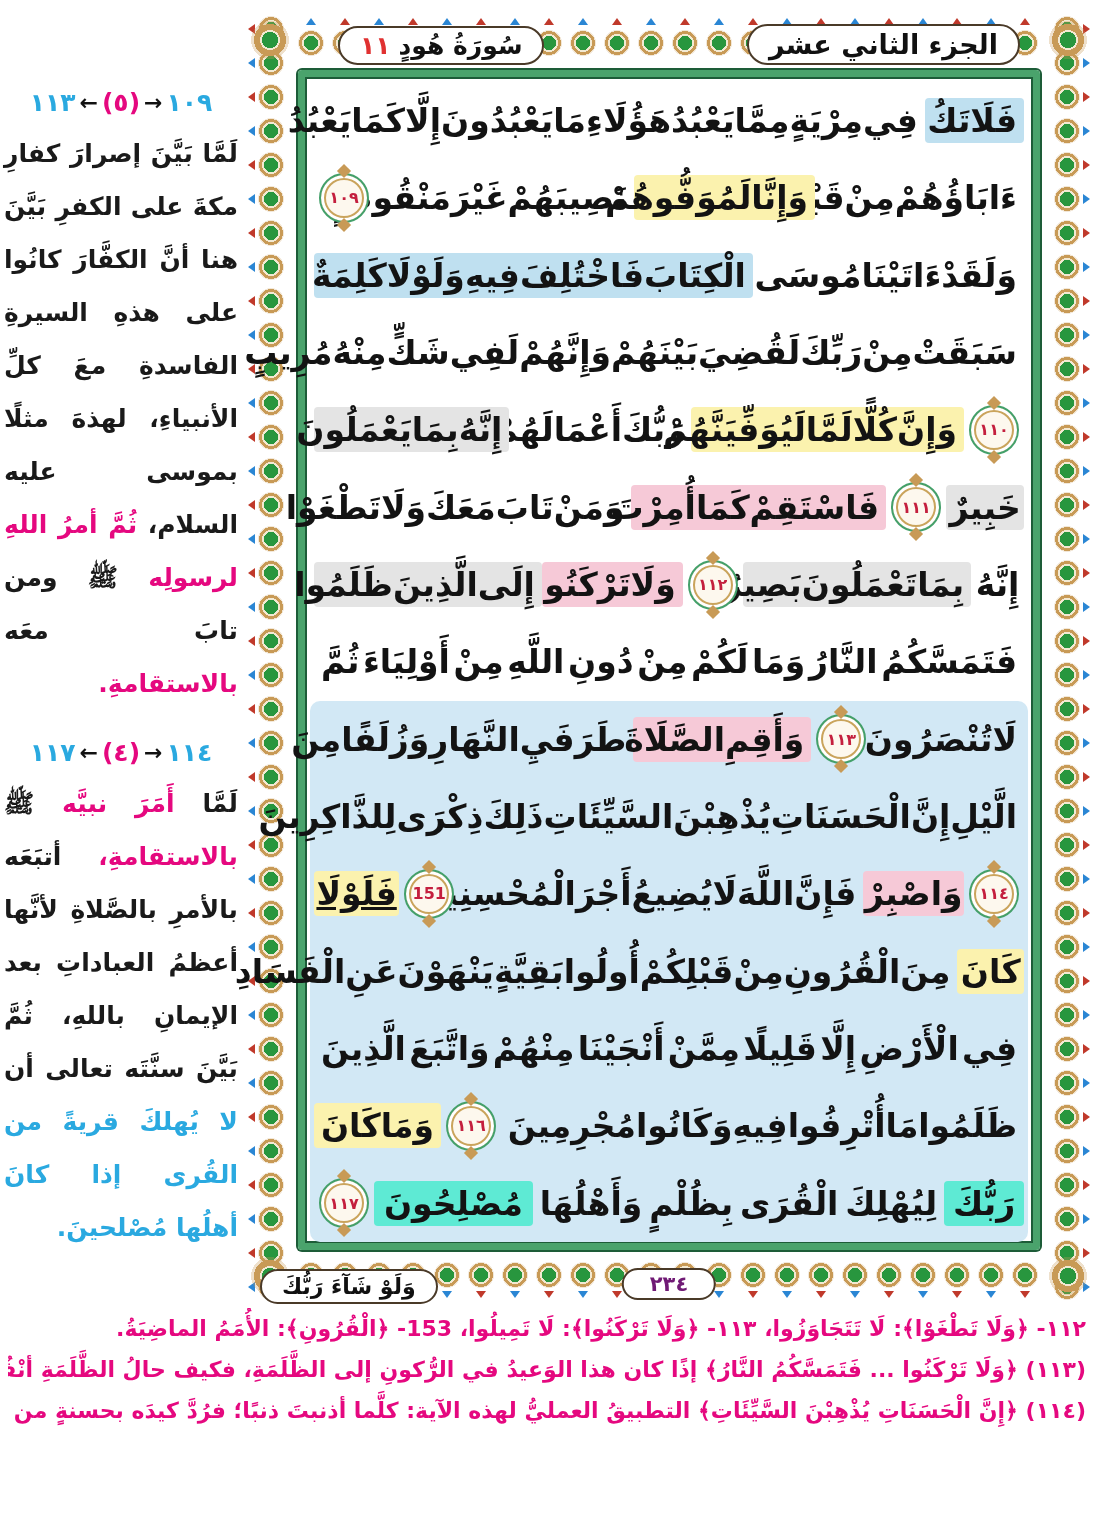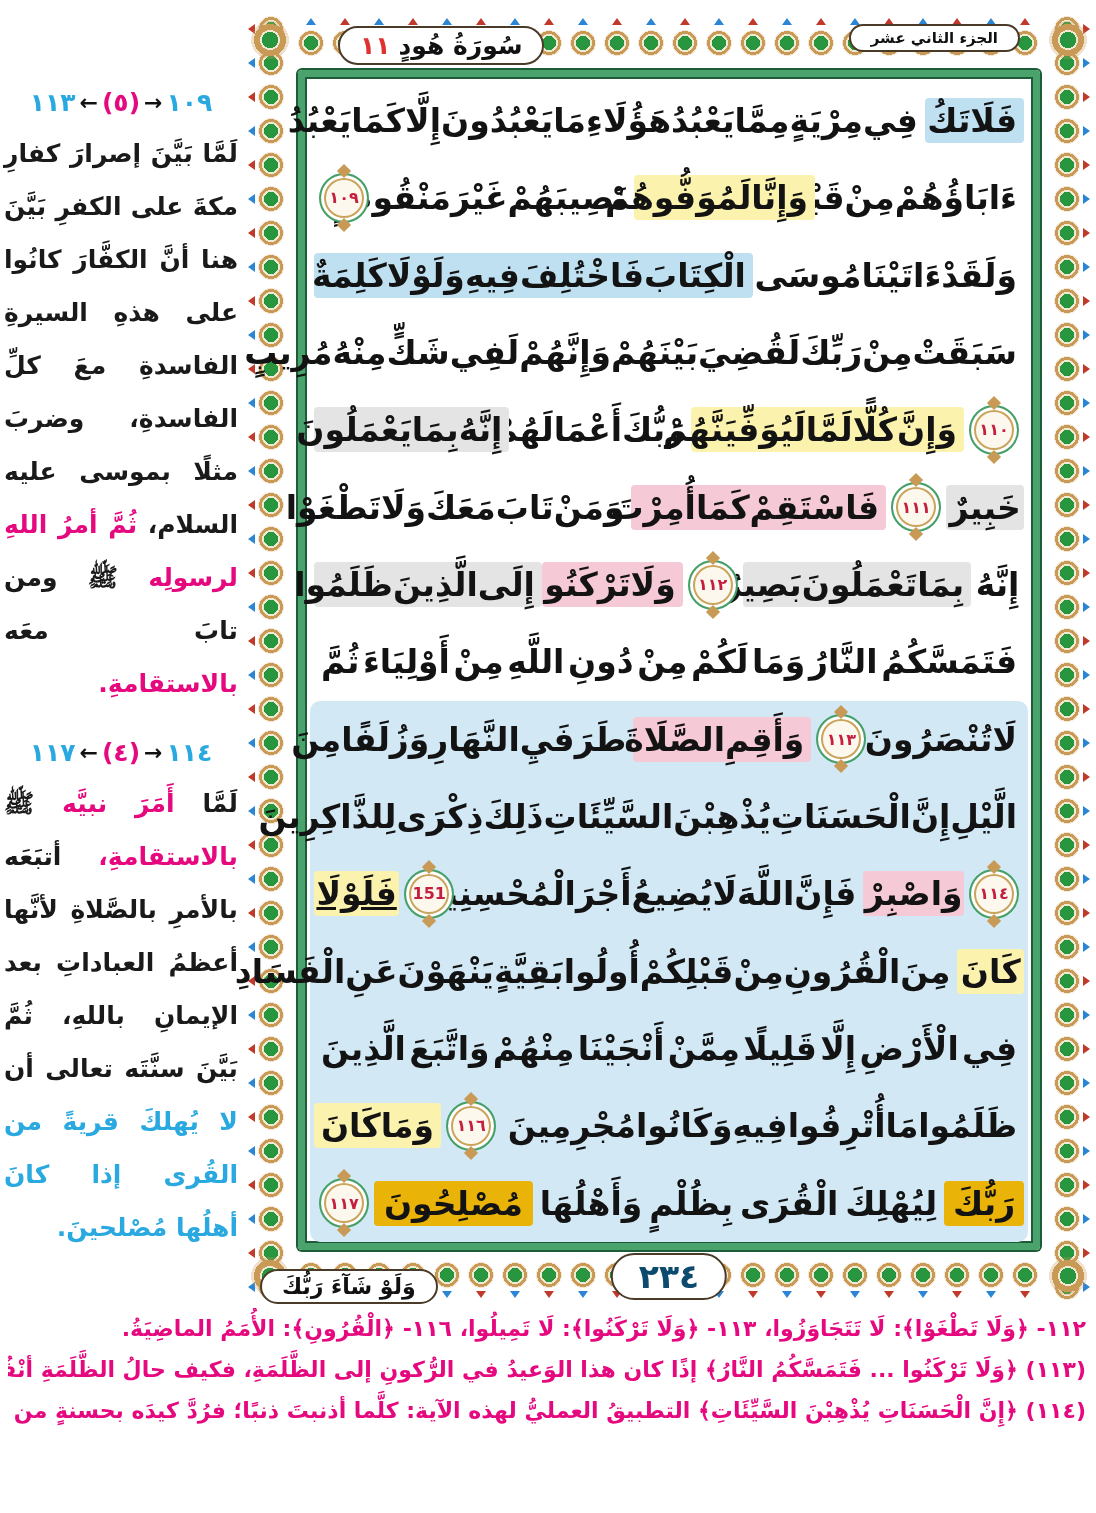--- a/index.html
+++ b/index.html
@@ -45,40 +45,40 @@
   #green-frame{position:absolute;left:56px;right:56px;top:58px;bottom:54px;
     border:7px solid #4aa36c;box-shadow:0 0 0 2px #1d5c38, inset 0 0 0 2px #1d5c38;
     border-radius:4px;pointer-events:none;}
 
   
   .cartouche{position:absolute;background:#fff;border:2.5px solid #4a3a28;
     border-radius:26px;padding:3px 20px;font-weight:bold;white-space:nowrap;
     display:flex;align-items:center;gap:8px;z-index:5;}
   #surah-cartouche{left:96px;top:14px;font-size:25px;color:#111;}
   #surah-num{color:#e03131;}
-  #juz-cartouche{right:76px;top:12px;font-size:15px;color:#111;}
+  #juz-cartouche{right:76px;top:12px;font-size:27px;color:#111;}
   #catchword-cartouche{left:18px;bottom:0px;font-size:22px;color:#111;}
-  #pageno-cartouche{left:50%;transform:translateX(-50%);bottom:4px;font-size:33px;color:#0c4a6e;padding:2px 26px;}
+  #pageno-cartouche{left:50%;transform:translateX(-50%);bottom:4px;font-size:21px;color:#701a75;padding:2px 26px;}
 
   
   #qlines{position:absolute;left:68px;right:68px;top:70px;bottom:62px;
     display:flex;flex-direction:column;}
   .qline{flex:1 1 0;display:flex;direction:rtl;align-items:center;
     font-size:33px;font-weight:bold;color:#131313;padding:0 4px;}
   .qline.band{background:#d2e8f5;}
   .qline.band-first{border-radius:10px 10px 0 0;}
   .qline.band-last{border-radius:0 0 10px 10px;}
   .seg{display:flex;justify-content:space-between;align-items:center;
     padding:3px 7px;border-radius:4px;min-width:0;}
   .seg.single{justify-content:center;}
   .hl-blue{background:#bfe0f0;}
   .hl-yellow{background:#fbf2ae;}
   .hl-pink{background:#f6c9d7;}
   .hl-gray{background:#e4e4e4;}
-  .hl-green{background:#eab308;text-align:right;}
+  .hl-green{background:#5eead4;text-align:right;}
   .verse{flex:0 0 auto;width:46px;height:46px;margin:0 5px;position:relative;
     border-radius:50%;background:#fdf8ee;border:2px solid #44a06a;
     box-shadow:inset 0 0 0 3px #fff,inset 0 0 0 5px #caa45c;
     display:inline-flex;align-items:center;justify-content:center;
     font-size:16px;font-weight:bold;color:#c41f3e;}
   .verse::before,.verse::after{content:"";position:absolute;left:50%;width:10px;height:10px;
     background:#c89a56;transform:translateX(-50%) rotate(45deg);}
   .verse::before{top:-9px;} .verse::after{bottom:-9px;}
 
   
@@ -98,21 +98,21 @@
 
   <aside id="margin-col">
       <section class="mnote">
         <div class="mnote-range">
           <span class="rng-num">١١٣</span>
           <span class="rng-arrow">←</span>
           <span class="rng-count">(٥)</span>
           <span class="rng-arrow">→</span>
           <span class="rng-num">١٠٩</span>
         </div>
-        <p class="mnote-body"><span>لَمَّا بَيَّنَ إصرارَ كفارِ مكةَ على الكفرِ بَيَّنَ هنا أنَّ الكفَّارَ كانُوا على هذهِ السيرةِ الفاسدةِ معَ كلِّ الفاسدةِ، وضربَ مثلًا بموسى عليه السلام، </span><span class="mag">ثُمَّ أمرُ اللهِ لرسولِه </span><span>ﷺ ومن تابَ معَه </span><span class="mag">بالاستقامةِ.</span></p>
+        <p class="mnote-body"><span>لَمَّا بَيَّنَ إصرارَ كفارِ مكةَ على الكفرِ بَيَّنَ هنا أنَّ الكفَّارَ كانُوا على هذهِ السيرةِ الفاسدةِ معَ كلِّ الأنبياءِ، لهذهَ مثلًا بموسى عليه السلام، </span><span class="mag">ثُمَّ أمرُ اللهِ لرسولِه </span><span>ﷺ ومن تابَ معَه </span><span class="mag">بالاستقامةِ.</span></p>
       </section>
       <section class="mnote">
         <div class="mnote-range">
           <span class="rng-num">١١٧</span>
           <span class="rng-arrow">←</span>
           <span class="rng-count">(٤)</span>
           <span class="rng-arrow">→</span>
           <span class="rng-num">١١٤</span>
         </div>
         <p class="mnote-body"><span>لَمَّا </span><span class="mag">أَمَرَ نبيَّه </span><span>ﷺ </span><span class="mag">بالاستقامةِ، </span><span>أتبَعَه بالأمرِ بالصَّلاةِ لأنَّها أعظمُ العباداتِ بعد الإيمانِ باللهِ، ثُمَّ بَيَّنَ سنَّتَه تعالى أن </span><span class="cyn">لا يُهلكَ قريةً من القُرى إذا كانَ أهلُها مُصْلحينَ.</span></p>
@@ -505,17 +505,17 @@
           </span>
           <span class="seg hl-green single" style="flex-grow: 11;">
             <span class="w">مُصْلِحُونَ</span>
           </span>
           <span class="verse">١١٧</span>
         </div>
       </div>
   </div>
 
   <footer id="footnotes">
-      <div class="fn magenta"><span>١١٢- ﴿وَلَا تَطْغَوْا﴾: لَا تَتَجَاوَزُوا، ١١٣- ﴿وَلَا تَرْكَنُوا﴾: لَا تَمِيلُوا، ١١٦- ﴿الْقُرُونِ﴾: الأُمَمُ الماضِيَةُ.</span></div>
+      <div class="fn magenta"><span>١١٢- ﴿وَلَا تَطْغَوْا﴾: لَا تَتَجَاوَزُوا، ١١٣- ﴿وَلَا تَرْكَنُوا﴾: لَا تَمِيلُوا، 153- ﴿الْقُرُونِ﴾: الأُمَمُ الماضِيَةُ.</span></div>
       <div class="fn magenta"><span>(١١٣) ﴿وَلَا تَرْكَنُوا ... فَتَمَسَّكُمُ النَّارُ﴾ إذًا كان هذا الوَعيدُ في الرُّكونِ إلى الظَّلَمَةِ، فكيف حالُ الظَّلَمَةِ أنْفُسِهِم.</span></div>
       <div class="fn magenta"><span>(١١٤) ﴿إِنَّ الْحَسَنَاتِ يُذْهِبْنَ السَّيِّئَاتِ﴾ التطبيقُ العمليُّ لهذه الآية: كلَّما أذنبتَ ذنبًا؛ فرُدَّ كيدَه بحسنةٍ من جنسِها</span></div>
     </footer>
 </div>
 
 </body></html>

